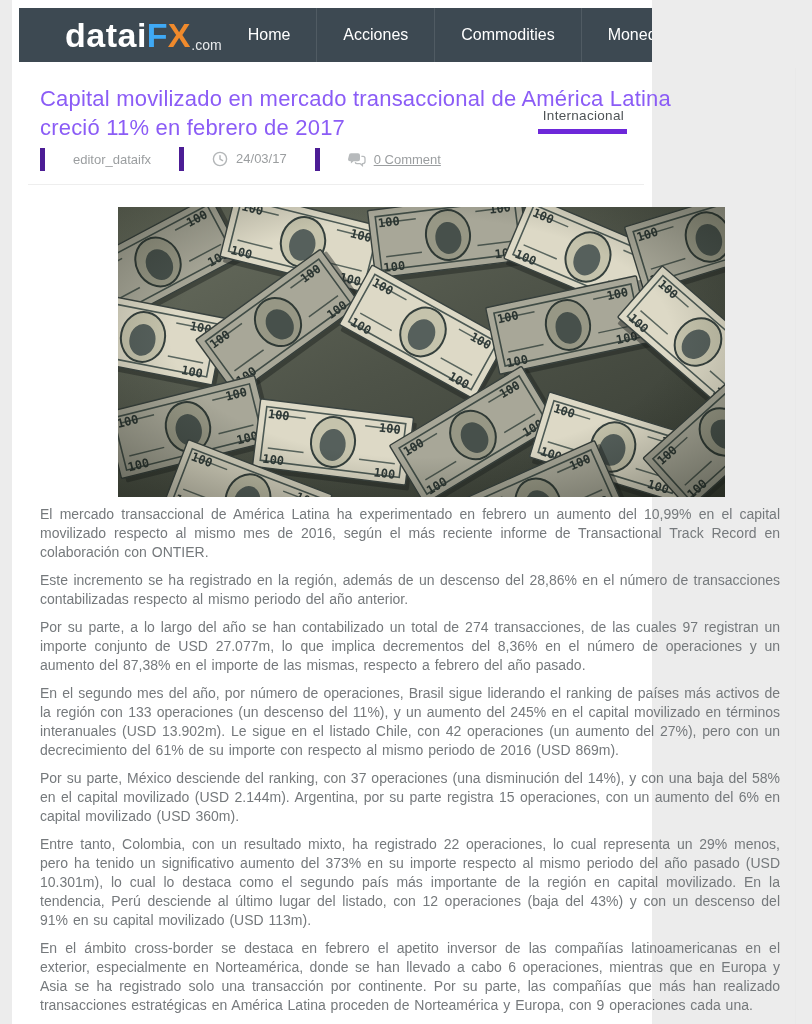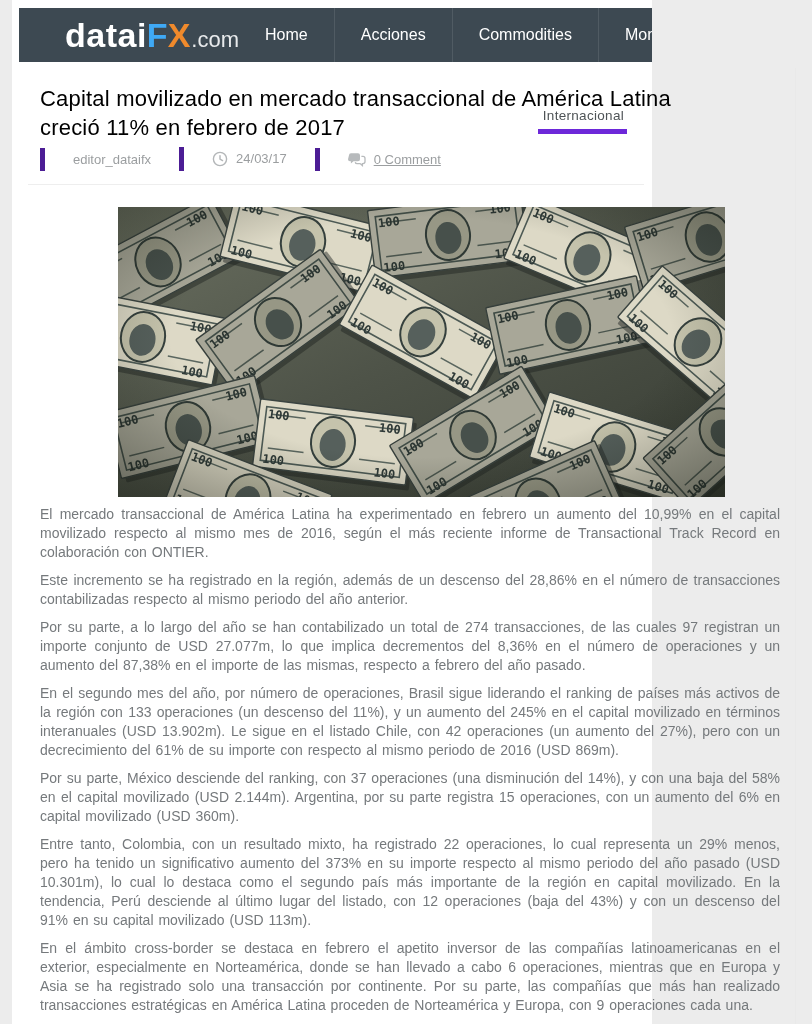--- a/index.html
+++ b/index.html
@@ -18,35 +18,35 @@
     position:absolute; left:7px; top:8px; right:0; height:54px;
     background:#3d4952; display:flex; align-items:stretch; overflow:hidden;
   }
   .logo {
     display:flex; align-items:center; margin-left:46px; cursor:pointer;
     white-space:nowrap; text-decoration:none;
   }
   .logo .lg-datai { color:#ffffff; font-size:34px; font-weight:bold; letter-spacing:.5px; }
   .logo .lg-f { color:#3fa9f5; font-size:34px; font-weight:bold; }
   .logo .lg-x { color:#f08a2c; font-size:34px; font-weight:bold; }
-  .logo .lg-com { color:#e8eaec; font-size:22px; margin-left:1px; align-self:flex-end; padding-bottom:9px; }
+  .logo .lg-com { color:#e8eaec; font-size:14px; margin-left:1px; align-self:flex-end; padding-bottom:9px; }
   .nav {
     display:flex; align-items:stretch; margin-left:auto; height:100%;
   }
   .nav-item {
     display:flex; align-items:center; padding:8px 26px;
     color:#ffffff; font-size:16px; cursor:pointer; white-space:nowrap;
     border-left:1px solid rgba(255,255,255,0.10);
   }
   .nav-item:first-child { border-left:none; }
   .nav-item:last-child { padding-right:60px; }
   
   .article-title {
     position:absolute; left:28px; top:84px; width:650px;
-    font-size:22px; line-height:29px; font-weight:normal; color:#000000;
+    font-size:22px; line-height:29px; font-weight:normal; color:#8b5cf6;
     letter-spacing:.2px;
   }
   .category-tag {
     position:absolute; top:108px; right:25px;
     font-size:13.5px; color:#4e5356; letter-spacing:.3px;
     padding:0 3px 6px 5px; border-bottom:5px solid #6d28d9;
     cursor:pointer; text-decoration:none;
   }
   .meta-row {
     position:absolute; left:28px; top:144px; height:30px;

